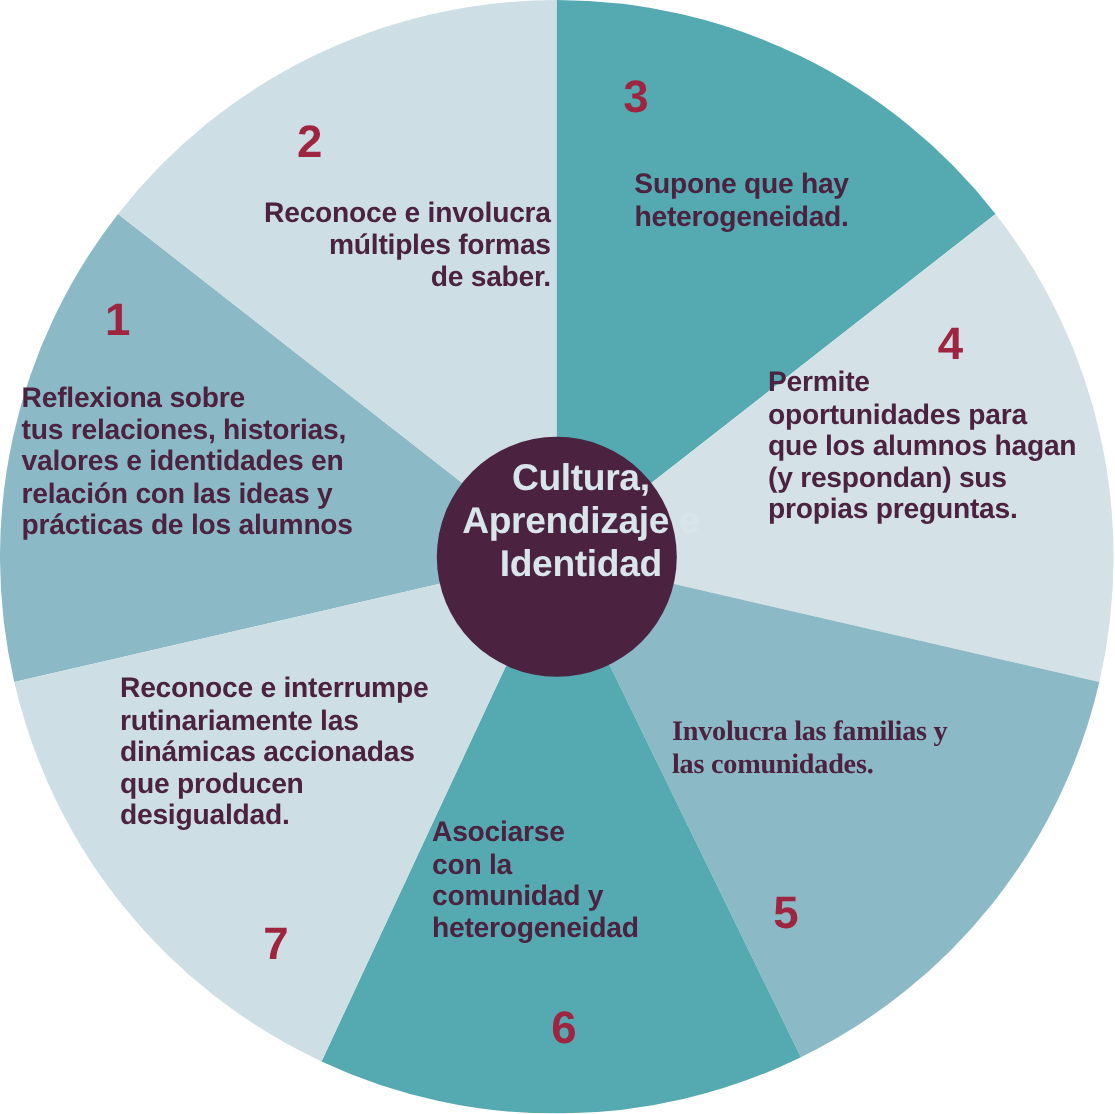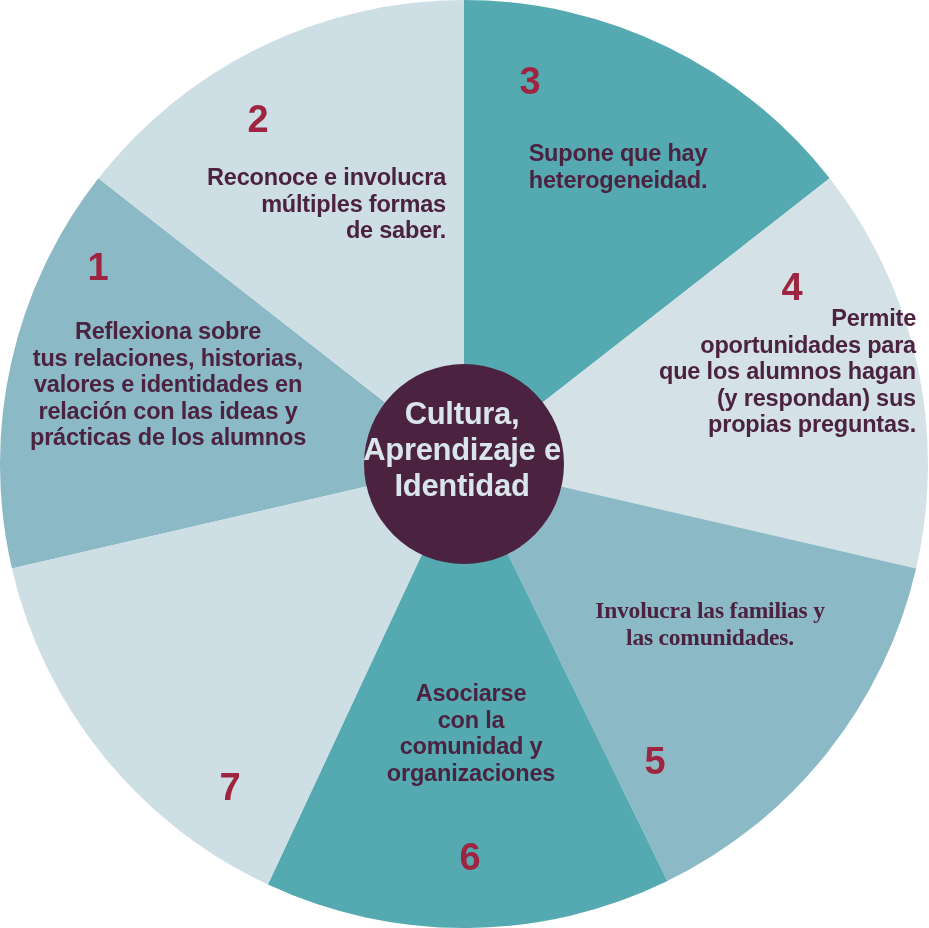--- a/index.html
+++ b/index.html
@@ -18,21 +18,20 @@
     width: 929px;
     height: 928px;
   }
   #wheel-svg {
     position: absolute;
     left: 0;
     top: 0;
   }
   .seg-text {
     position: absolute;
-    text-align: center;
     color: #4B2240;
     font-weight: bold;
     line-height: 1.13;
     letter-spacing: -0.2px;
     white-space: pre-line;
   }
   .seg-num {
     position: absolute;
     color: #9E2440;
     font-weight: bold;
@@ -48,39 +47,39 @@
     font-size: 31px;
     line-height: 1.16;
     white-space: pre-line;
     letter-spacing: -0.3px;
   }
 
   
   #t1 { left: 18px;  top: 318px; width: 300px; font-size: 23.5px; }
   #n1 { left: 68px;  top: 248px; width: 60px; }
 
-  #t2 { left: 166px; top: 164px; width: 280px; font-size: 23.5px; text-align: right; }
+  #t2 { left: 179px; top: 164px; width: 280px; font-size: 23.5px; text-align: right; }
   #n2 { left: 228px; top: 100px; width: 60px; }
 
   #t3 { left: 488px; top: 140px; width: 260px; font-size: 23.5px; text-align: center; }
   #n3 { left: 500px; top: 62px;  width: 60px; }
 
-  #t4 { left: 640px; top: 305px; width: 276px; font-size: 23.5px; text-align: right; }
+  #t4 { left: 640px; top: 305px; width: 276px; font-size: 23.5px; text-align: left; }
   #n4 { left: 762px; top: 268px; width: 60px; }
 
   #t5 { left: 560px; top: 597px; width: 300px; font-size: 23.5px; font-family: Liberation Serif, serif; }
   #n5 { left: 625px; top: 742px; width: 60px; }
 
   #t6 { left: 360px; top: 680px; width: 222px; font-size: 23.5px; }
   #n6 { left: 440px; top: 838px; width: 60px; }
 
   #t7 { left: 100px; top: 560px; width: 300px; font-size: 23.5px; }
   #n7 { left: 200px; top: 768px; width: 60px; }
 
-  #center-text { left: 332px; top: 380px; width: 260px; margin-top: 16px; }
+  #center-text { left: 354px; top: 380px; width: 260px; }
 </style>
 </head>
 <body>
 
 <div id="wheel-root">
 
   <svg id="wheel-svg" width="929" height="928" viewBox="0 0 929 928" aria-hidden="true">
     <g id="segment-paths">
         <path d="M 464 464 L 11.89 568.38 A 464 464 0 0 1 98.36 178.33 Z" fill="#8BB9C5"></path>
         <path d="M 464 464 L 98.36 178.33 A 464 464 0 0 1 464.00 0.00 Z" fill="#CEDEE5"></path>
@@ -117,21 +116,26 @@
 propias preguntas.</div>
 
   <div class="seg-num" id="n5">5</div>
   <div class="seg-text" id="t5">Involucra las familias y
 las comunidades.</div>
 
   <div class="seg-num" id="n6">6</div>
   <div class="seg-text" id="t6">Asociarse
 con la
 comunidad y
-organizaciones</div>
+heterogeneidad</div>
 
   <div class="seg-num" id="n7">7</div>
+  <div class="seg-text" id="t7">Reconoce e interrumpe
+rutinariamente las
+dinámicas accionadas
+que producen
+desigualdad.</div>
 
   <div class="center-label" id="center-text">Cultura,
 Aprendizaje e
 Identidad</div>
 
 </div>
 
 </body></html>

